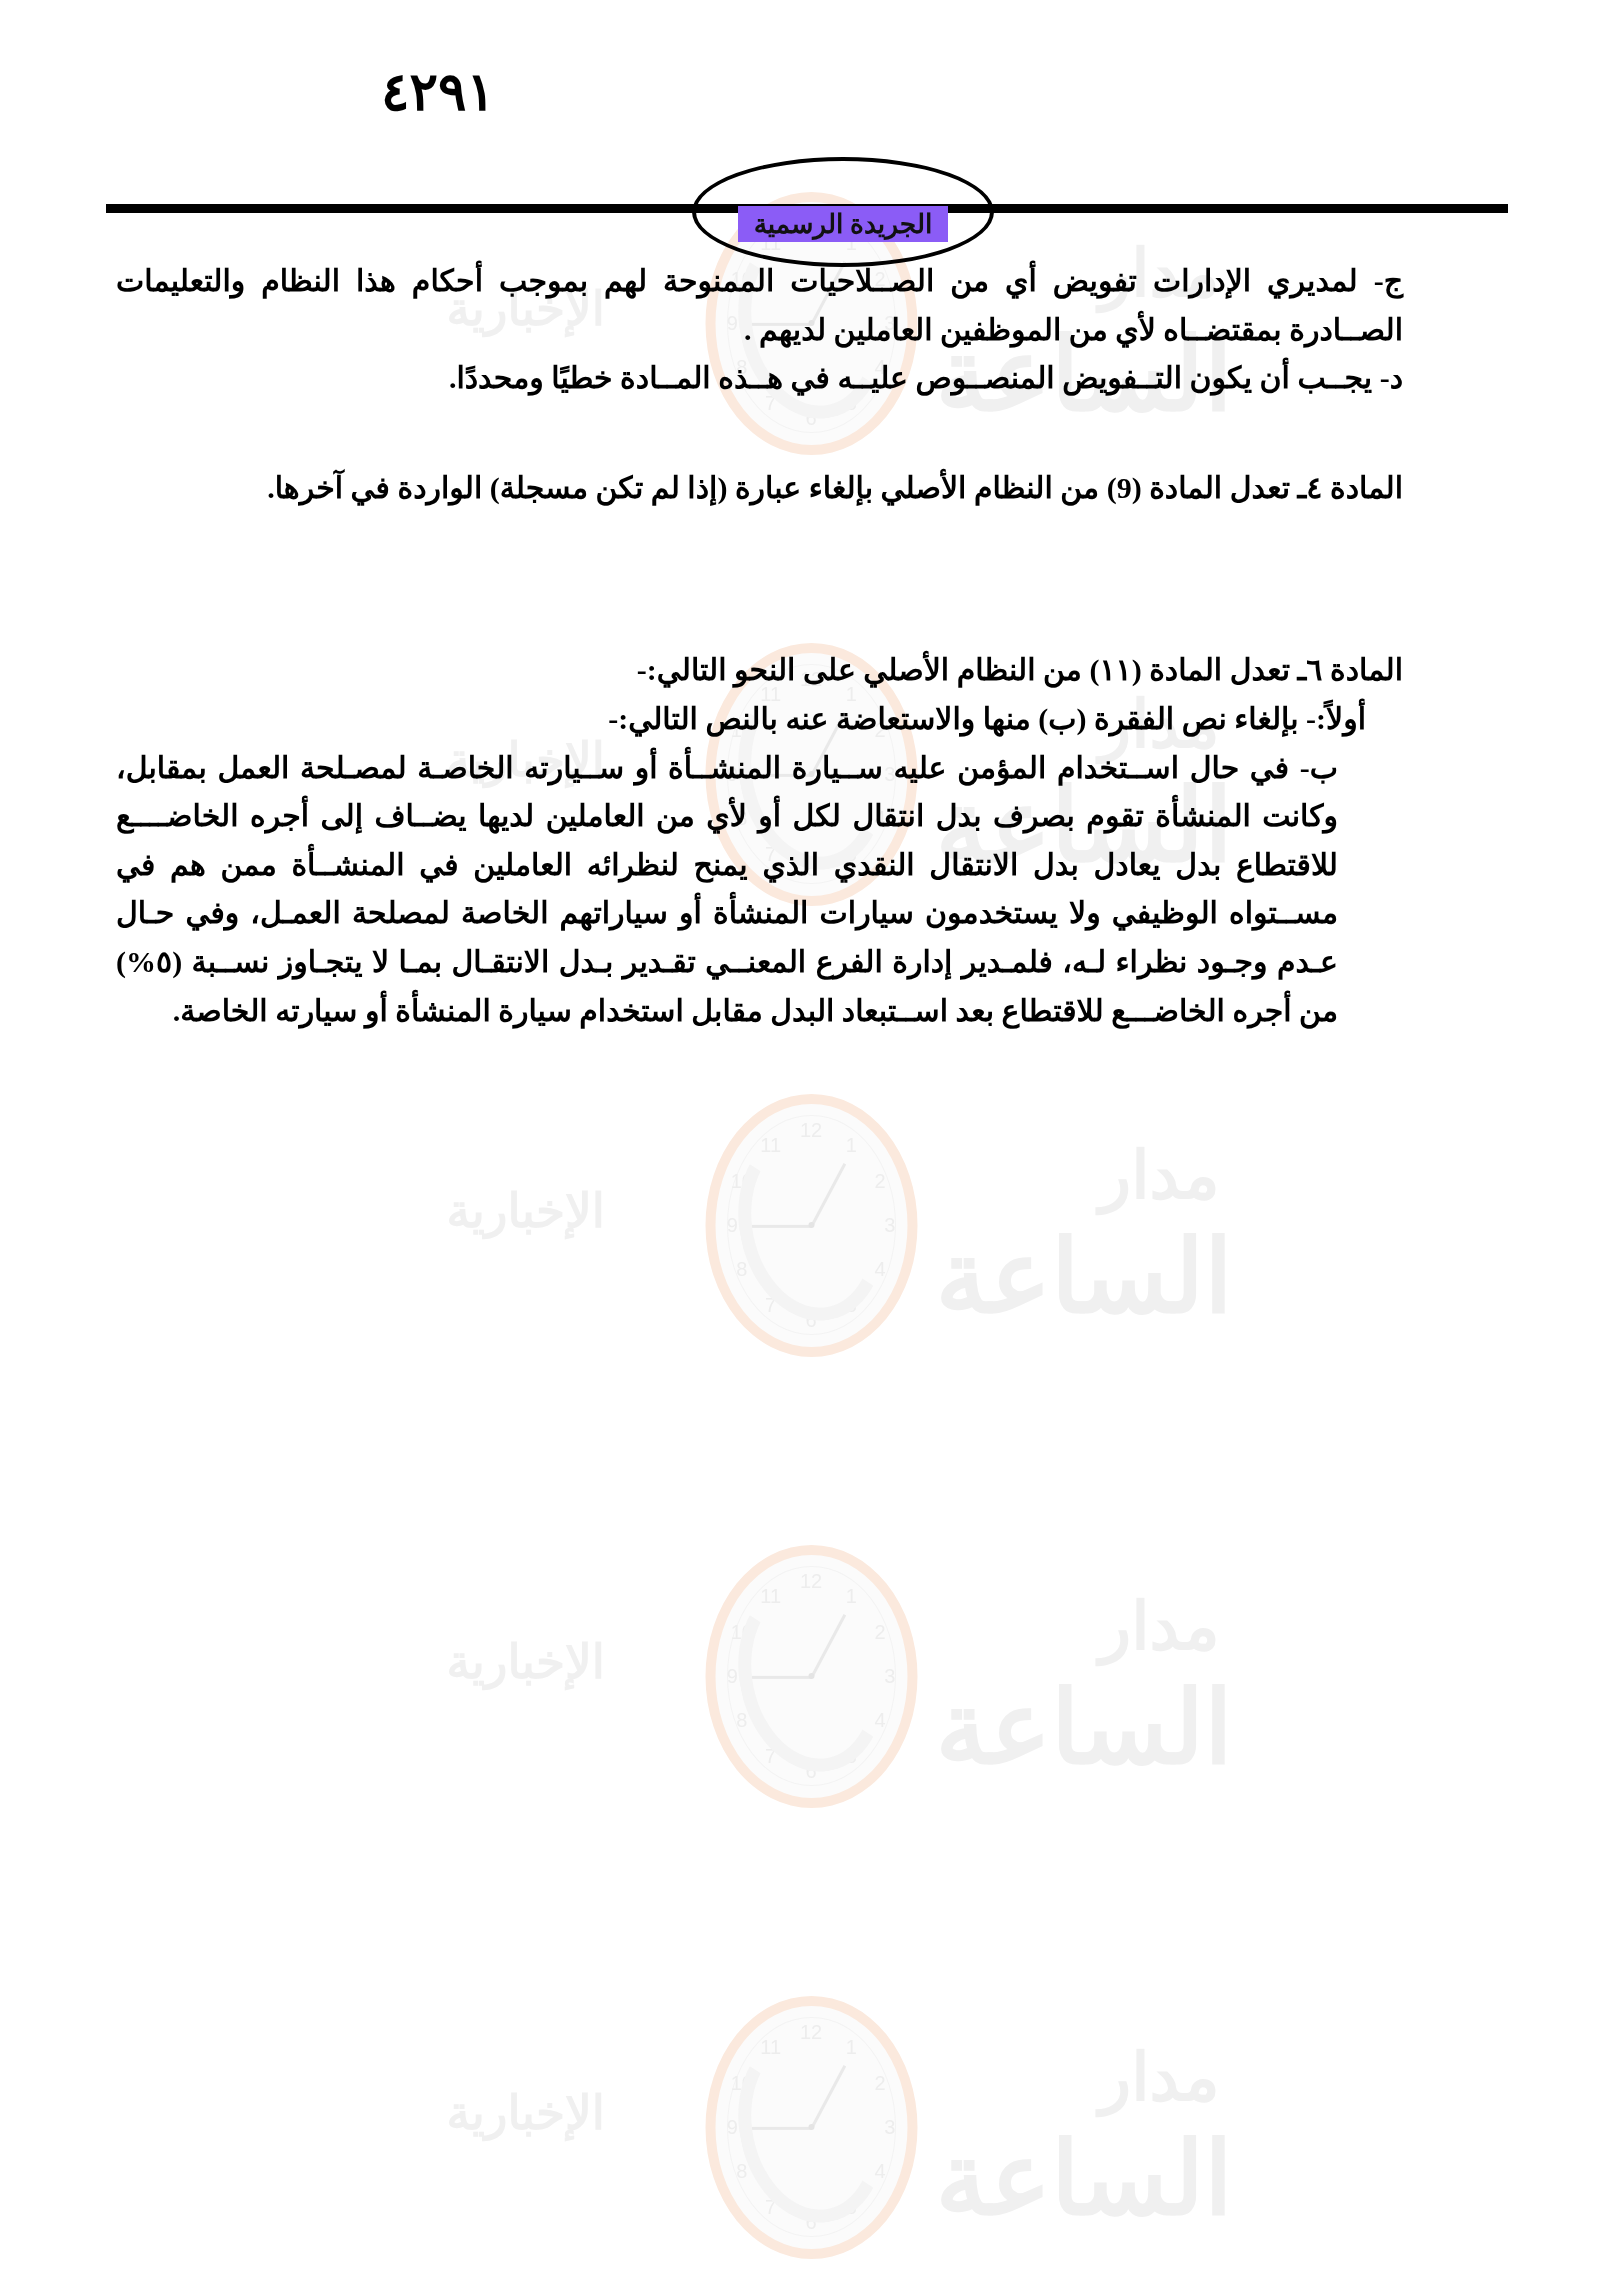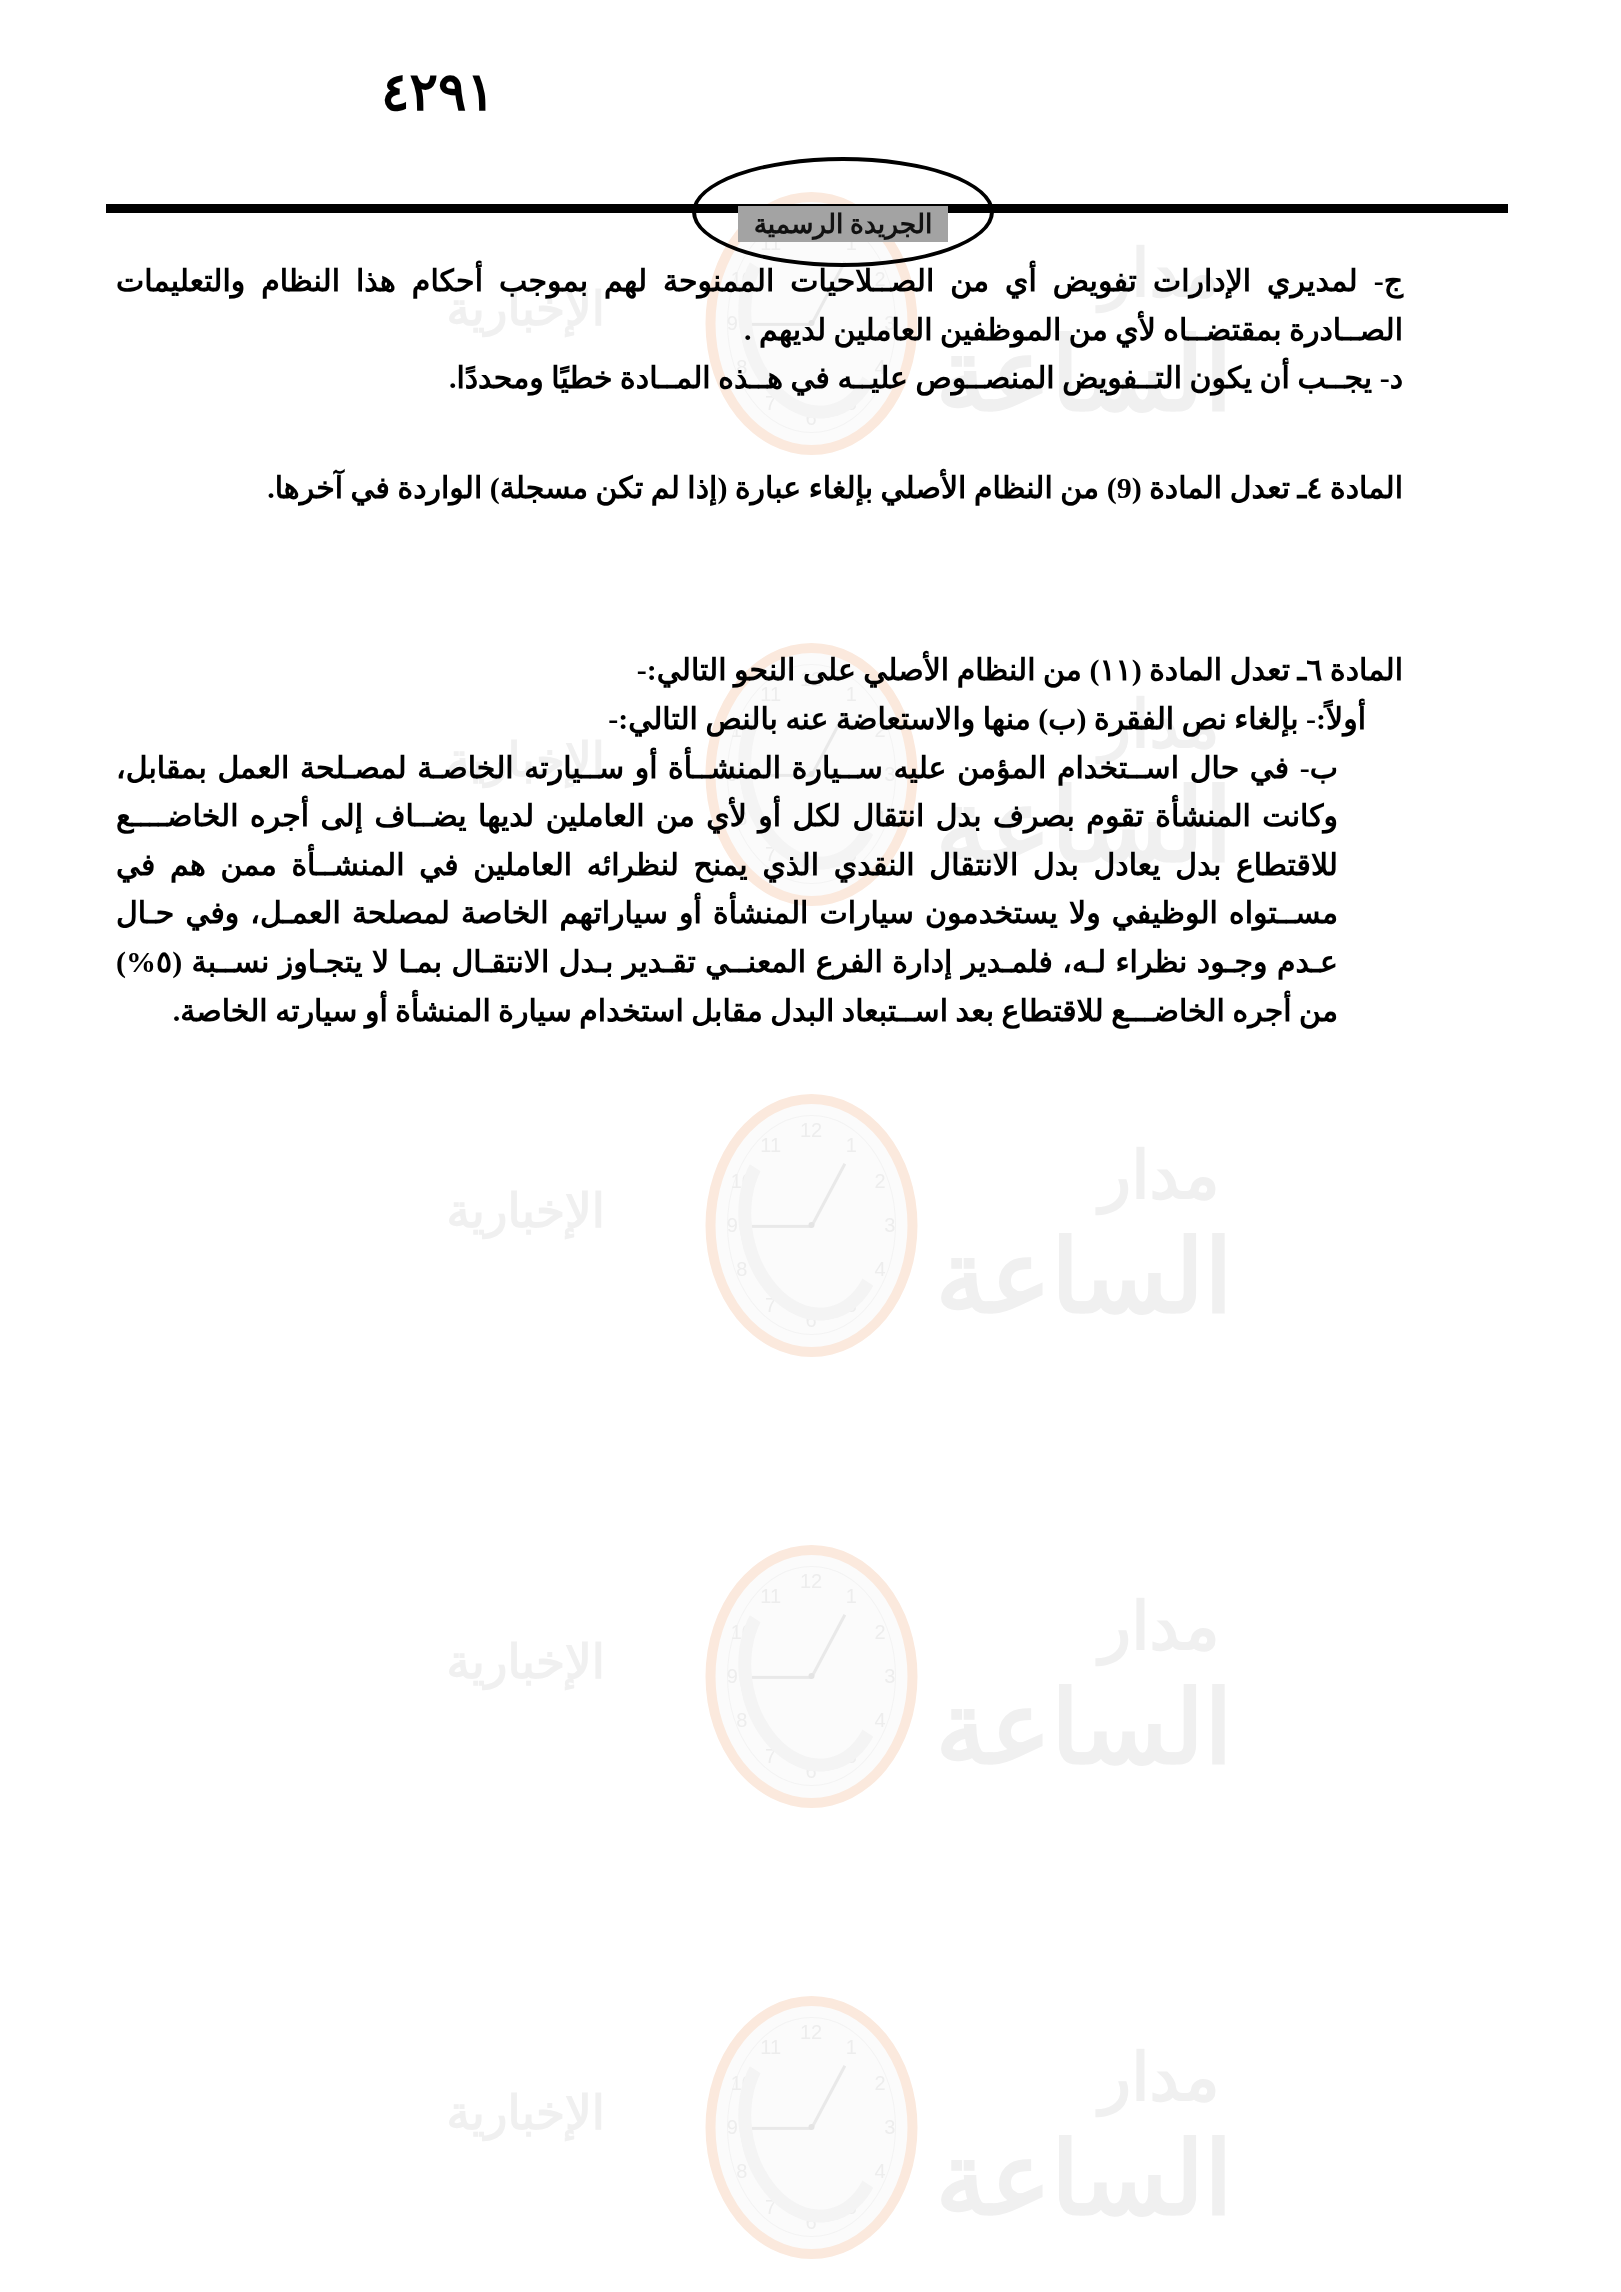--- a/index.html
+++ b/index.html
@@ -127,21 +127,21 @@
     z-index: 4;
     display: flex;
     align-items: center;
     justify-content: center;
   }
   .header-oval-label {
     font-family: "Liberation Serif", serif;
     font-weight: bold;
     font-size: 26.5px;
     color: #111;
-    background: #a3a3a3;
+    background: #8b5cf6;
     padding: 2px 15.7px;
     position: relative;
     top: 4.9px;
     margin-top: 15px;
   }
 
   
   .body-area {
     position: absolute;
     top: 257px;

